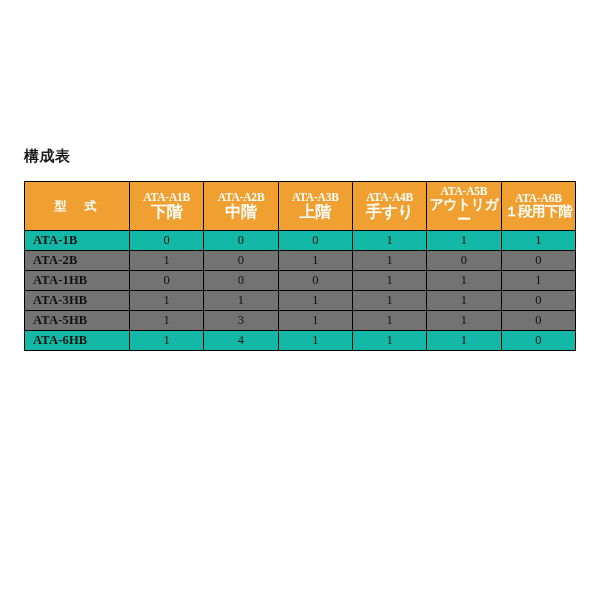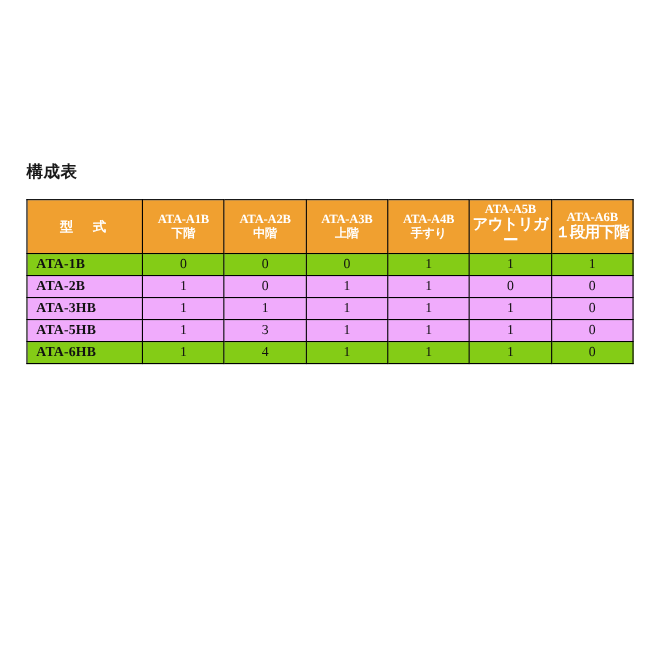--- a/index.html
+++ b/index.html
@@ -62,21 +62,21 @@
   }
   .head-code {
     display: block;
     font-size: 11.5px;
     font-weight: bold;
     padding-top: 3px;
     letter-spacing: -0.2px;
   }
   .head-name {
     display: block;
-    font-size: 11px;
+    font-size: 16px;
     font-weight: bold;
     padding-bottom: 3px;
     padding-top: 1px;
     letter-spacing: -0.3px;
   }
   .head-name.small {
     font-size: 14px;
     letter-spacing: -0.6px;
   }
   tbody td {
@@ -85,24 +85,24 @@
     color: #111111;
   }
   tbody td.model {
     text-align: left;
     padding-left: 8px;
     font-weight: bold;
     font-size: 12.5px;
     letter-spacing: 0.2px;
   }
   tbody tr.shade td {
-    background: #f0abfc;
+    background: #737373;
   }
   tbody tr.plain td {
-    background: #84cc16;
+    background: #14b8a6;
   }
 </style>
 </head>
 <body>
 
 <div class="page">
 
   <div class="title">構成表</div>
 
   <div class="table-wrap">
@@ -158,20 +158,29 @@
           <td class="model">ATA-2B</td>
           <td>1</td>
           <td>0</td>
           <td>1</td>
           <td>1</td>
           <td>0</td>
           <td>0</td>
         </tr>
 
 
+        <tr class="shade">
+          <td class="model">ATA-1HB</td>
+          <td>0</td>
+          <td>0</td>
+          <td>0</td>
+          <td>1</td>
+          <td>1</td>
+          <td>1</td>
+        </tr>
 
 
         <tr class="shade">
           <td class="model">ATA-3HB</td>
           <td>1</td>
           <td>1</td>
           <td>1</td>
           <td>1</td>
           <td>1</td>
           <td>0</td>

